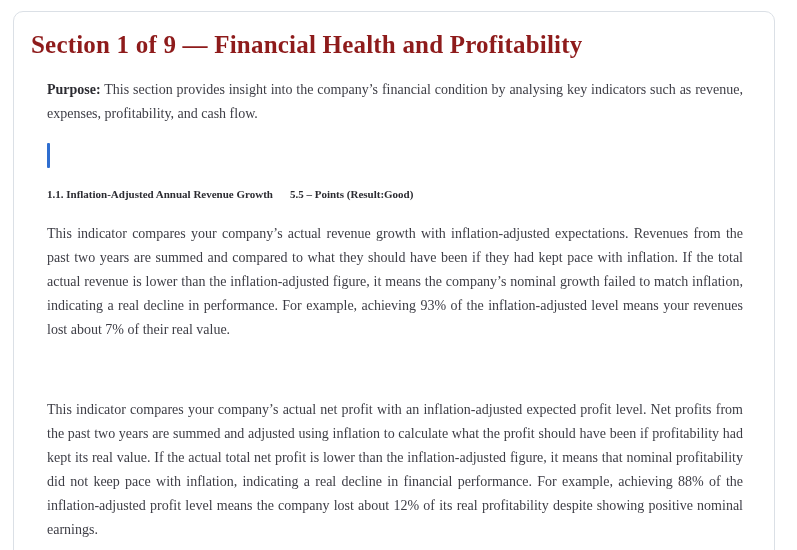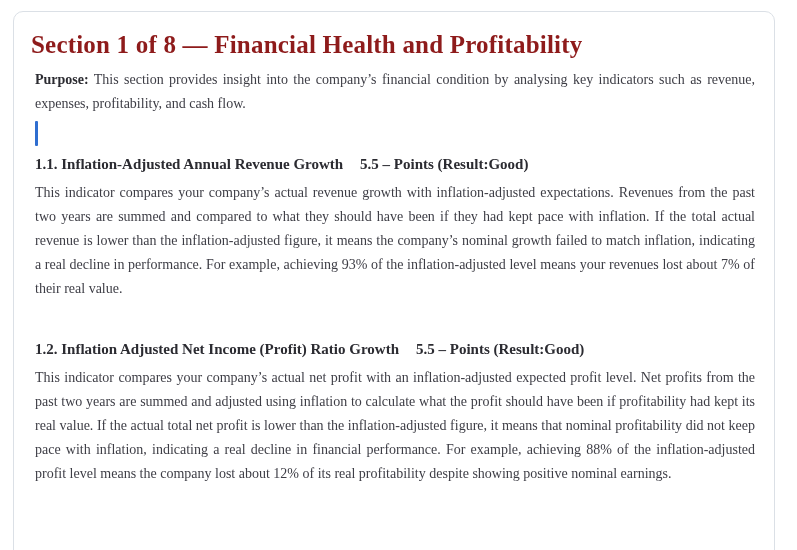--- a/index.html
+++ b/index.html
@@ -25,21 +25,21 @@
   }
   .doc-title {
     margin: 0 0 6px 0;
     font-size: 25px;
     line-height: 34px;
     font-weight: 700;
     color: #8e1b1b;
     letter-spacing: 0.2px;
   }
   .para {
-    margin: 4px;
+    margin: 16px;
     font-size: 14px;
     line-height: 24px;
     color: #3d3d45;
     text-align: justify;
     min-height: 24px;
   }
   .para .lead-label {
     font-weight: 700;
     color: #2b2b31;
   }
@@ -51,49 +51,48 @@
     left: 0;
     top: 1px;
     width: 3px;
     height: 25px;
     background: #2f6ed0;
     border-radius: 1px;
   }
   .sec-heading {
     font-weight: 700;
     color: #2b2b31;
-    font-size: 15px;
+    font-size: 11px;
     margin-top: 8px;
     margin-bottom: 5px;
     text-align: left;
   }
   .sec-heading .score {
     margin-left: 17px;
   }
   .spacer-line {
     min-height: 24px;
   }
 </style>
 </head>
 <body>
 
 <div class="editor-card">
 
-  <h1 class="doc-title">Section 1 of 8 — Financial Health and Profitability</h1>
+  <h1 class="doc-title">Section 1 of 9 — Financial Health and Profitability</h1>
 
   <p class="para"><span class="lead-label">Purpose:</span> <span>This section provides insight into the company’s financial condition by analysing key indicators such as revenue, expenses, profitability, and cash flow.</span></p>
 
 
   <p class="para caret-line">
       <span class="caret"></span>
     </p>
 
   <p class="para sec-heading"><span>1.1. Inflation-Adjusted Annual Revenue Growth</span><span class="score">5.5 – Points (Result:Good)</span></p>
 
   <p class="para">This indicator compares your company’s actual revenue growth with inflation-adjusted expectations. Revenues from the past two years are summed and compared to what they should have been if they had kept pace with inflation. If the total actual revenue is lower than the inflation-adjusted figure, it means the company’s nominal growth failed to match inflation, indicating a real decline in performance. For example, achieving 93% of the inflation-adjusted level means your revenues lost about 7% of their real value.</p>
 
   <p class="para spacer-line"></p>
 
-  <p class="para sec-heading"><span>1.2. Inflation Adjusted Net Income (Profit) Ratio Growth</span><span class="score">5.5 – Points (Result:Good)</span></p>
 
   <p class="para">This indicator compares your company’s actual net profit with an inflation-adjusted expected profit level. Net profits from the past two years are summed and adjusted using inflation to calculate what the profit should have been if profitability had kept its real value. If the actual total net profit is lower than the inflation-adjusted figure, it means that nominal profitability did not keep pace with inflation, indicating a real decline in financial performance. For example, achieving 88% of the inflation-adjusted profit level means the company lost about 12% of its real profitability despite showing positive nominal earnings.</p>
 
 </div>
 
 </body></html>

